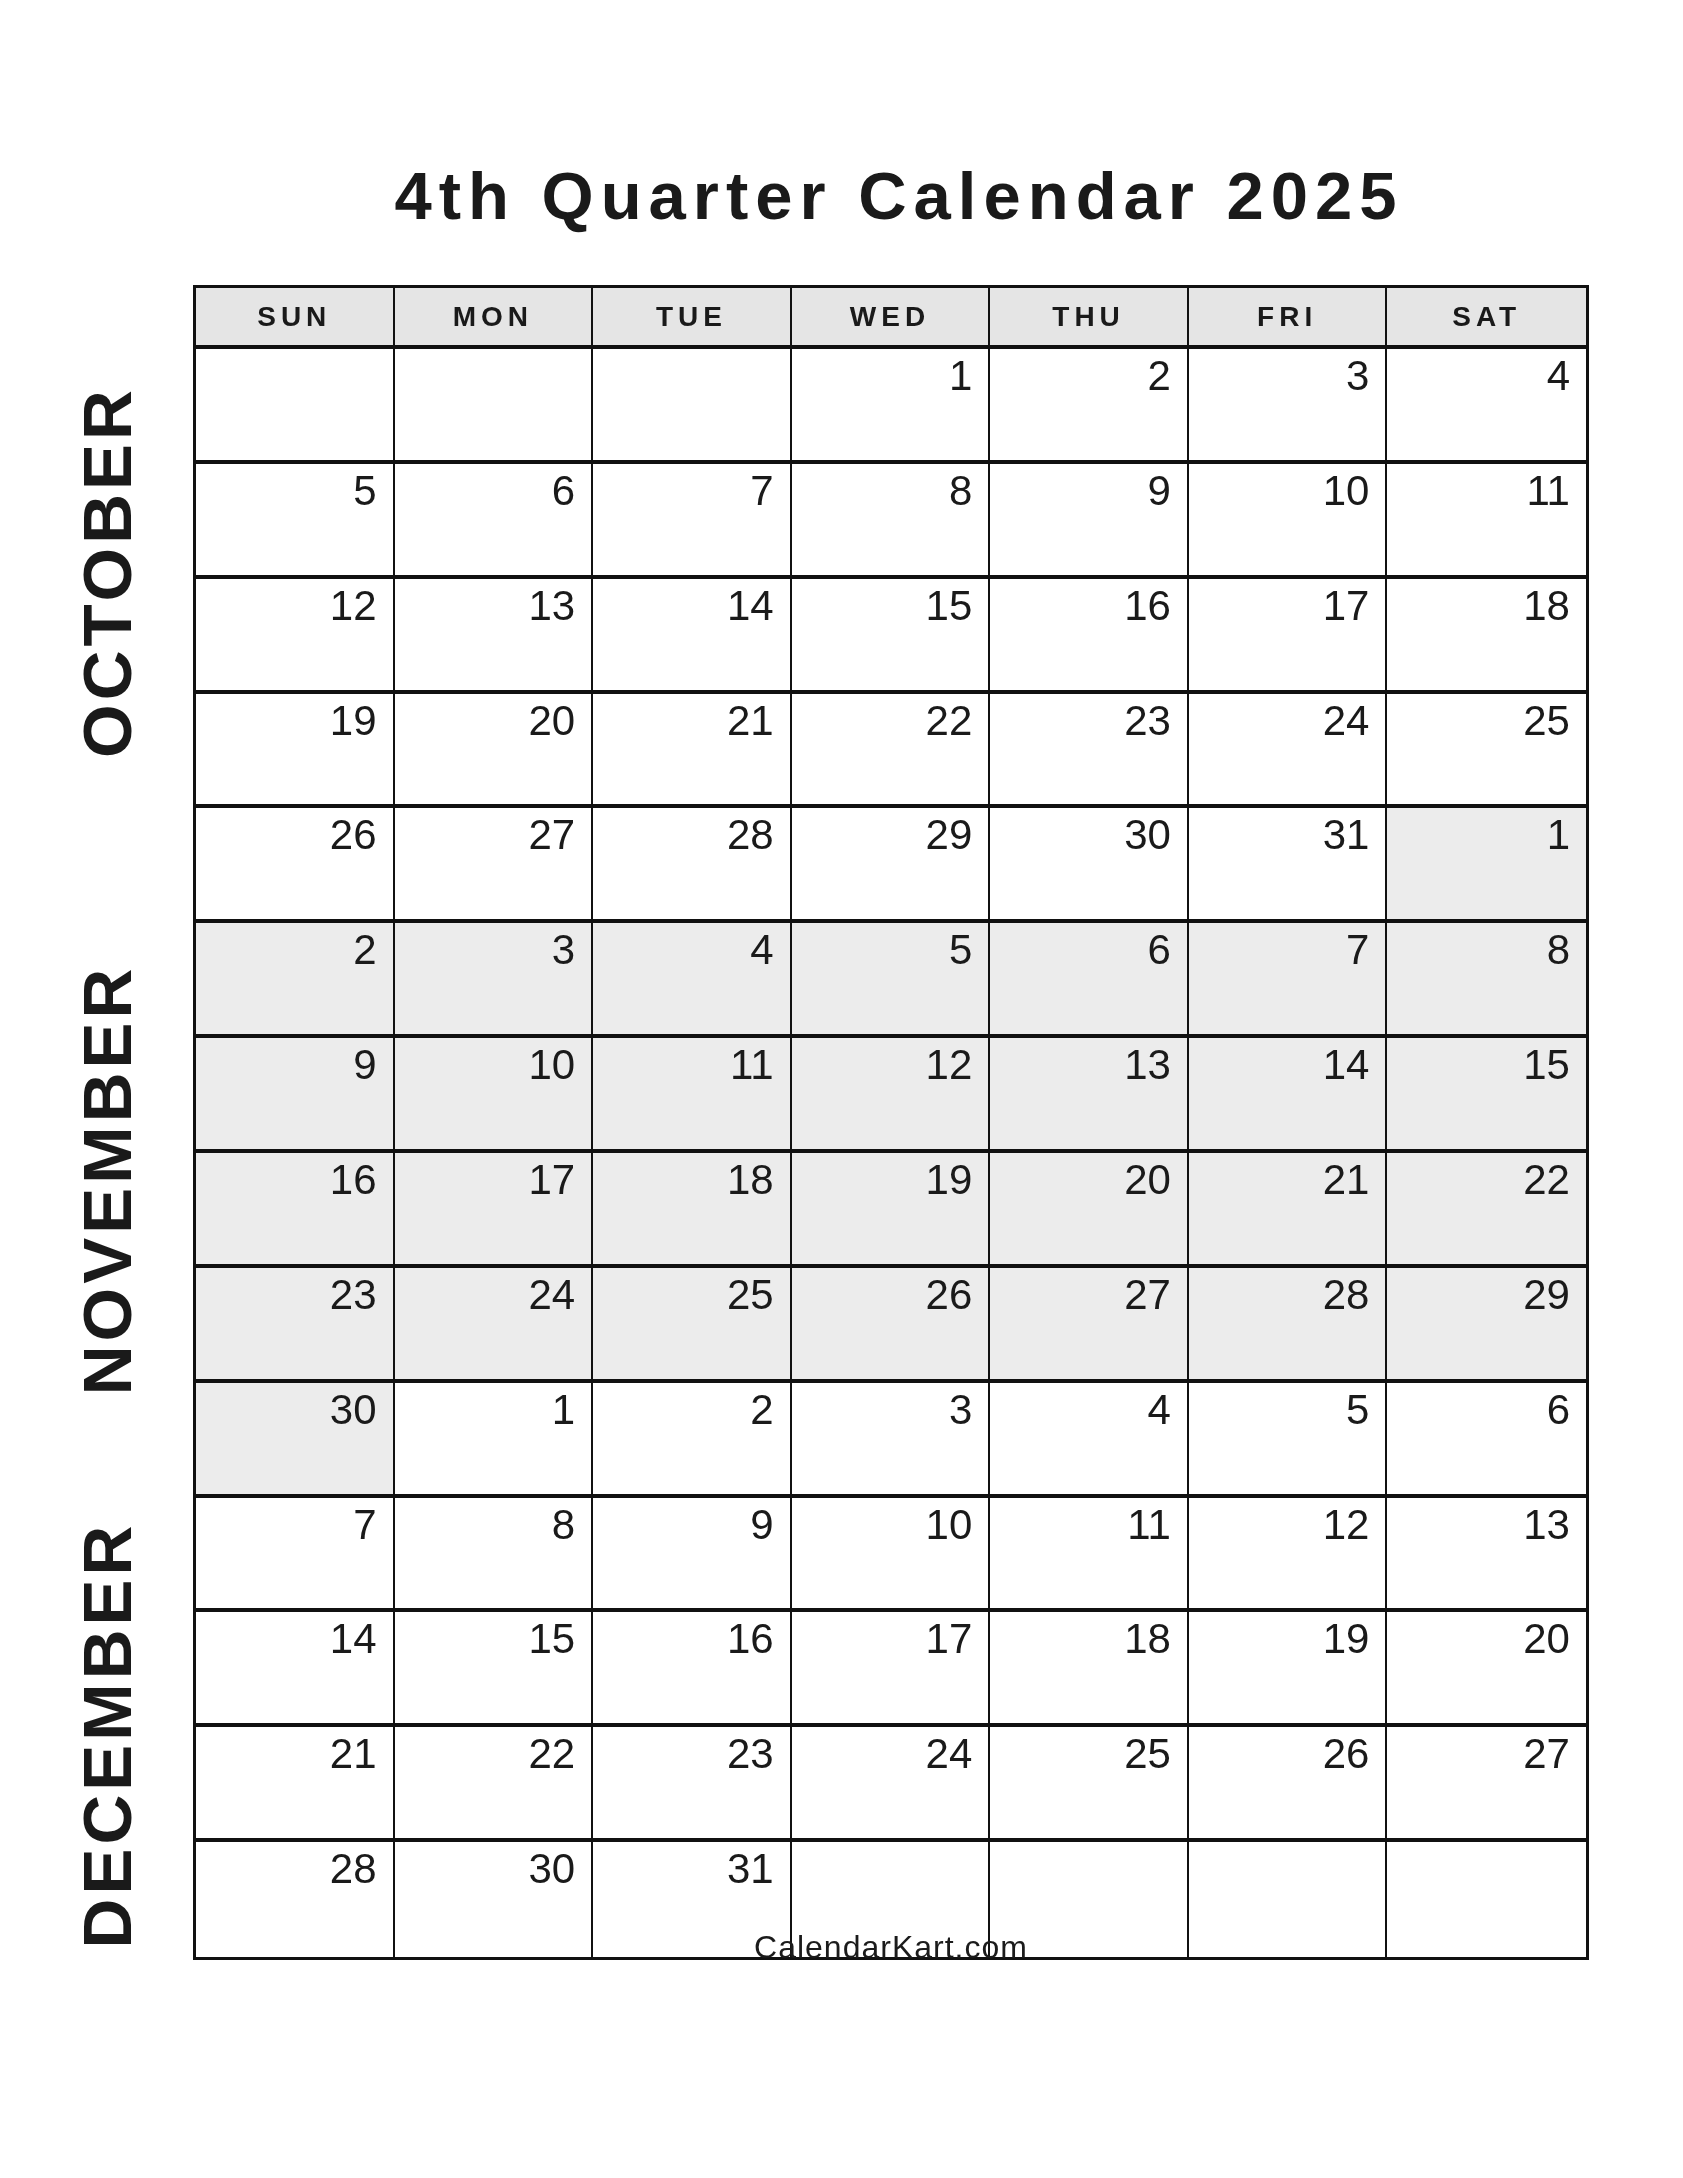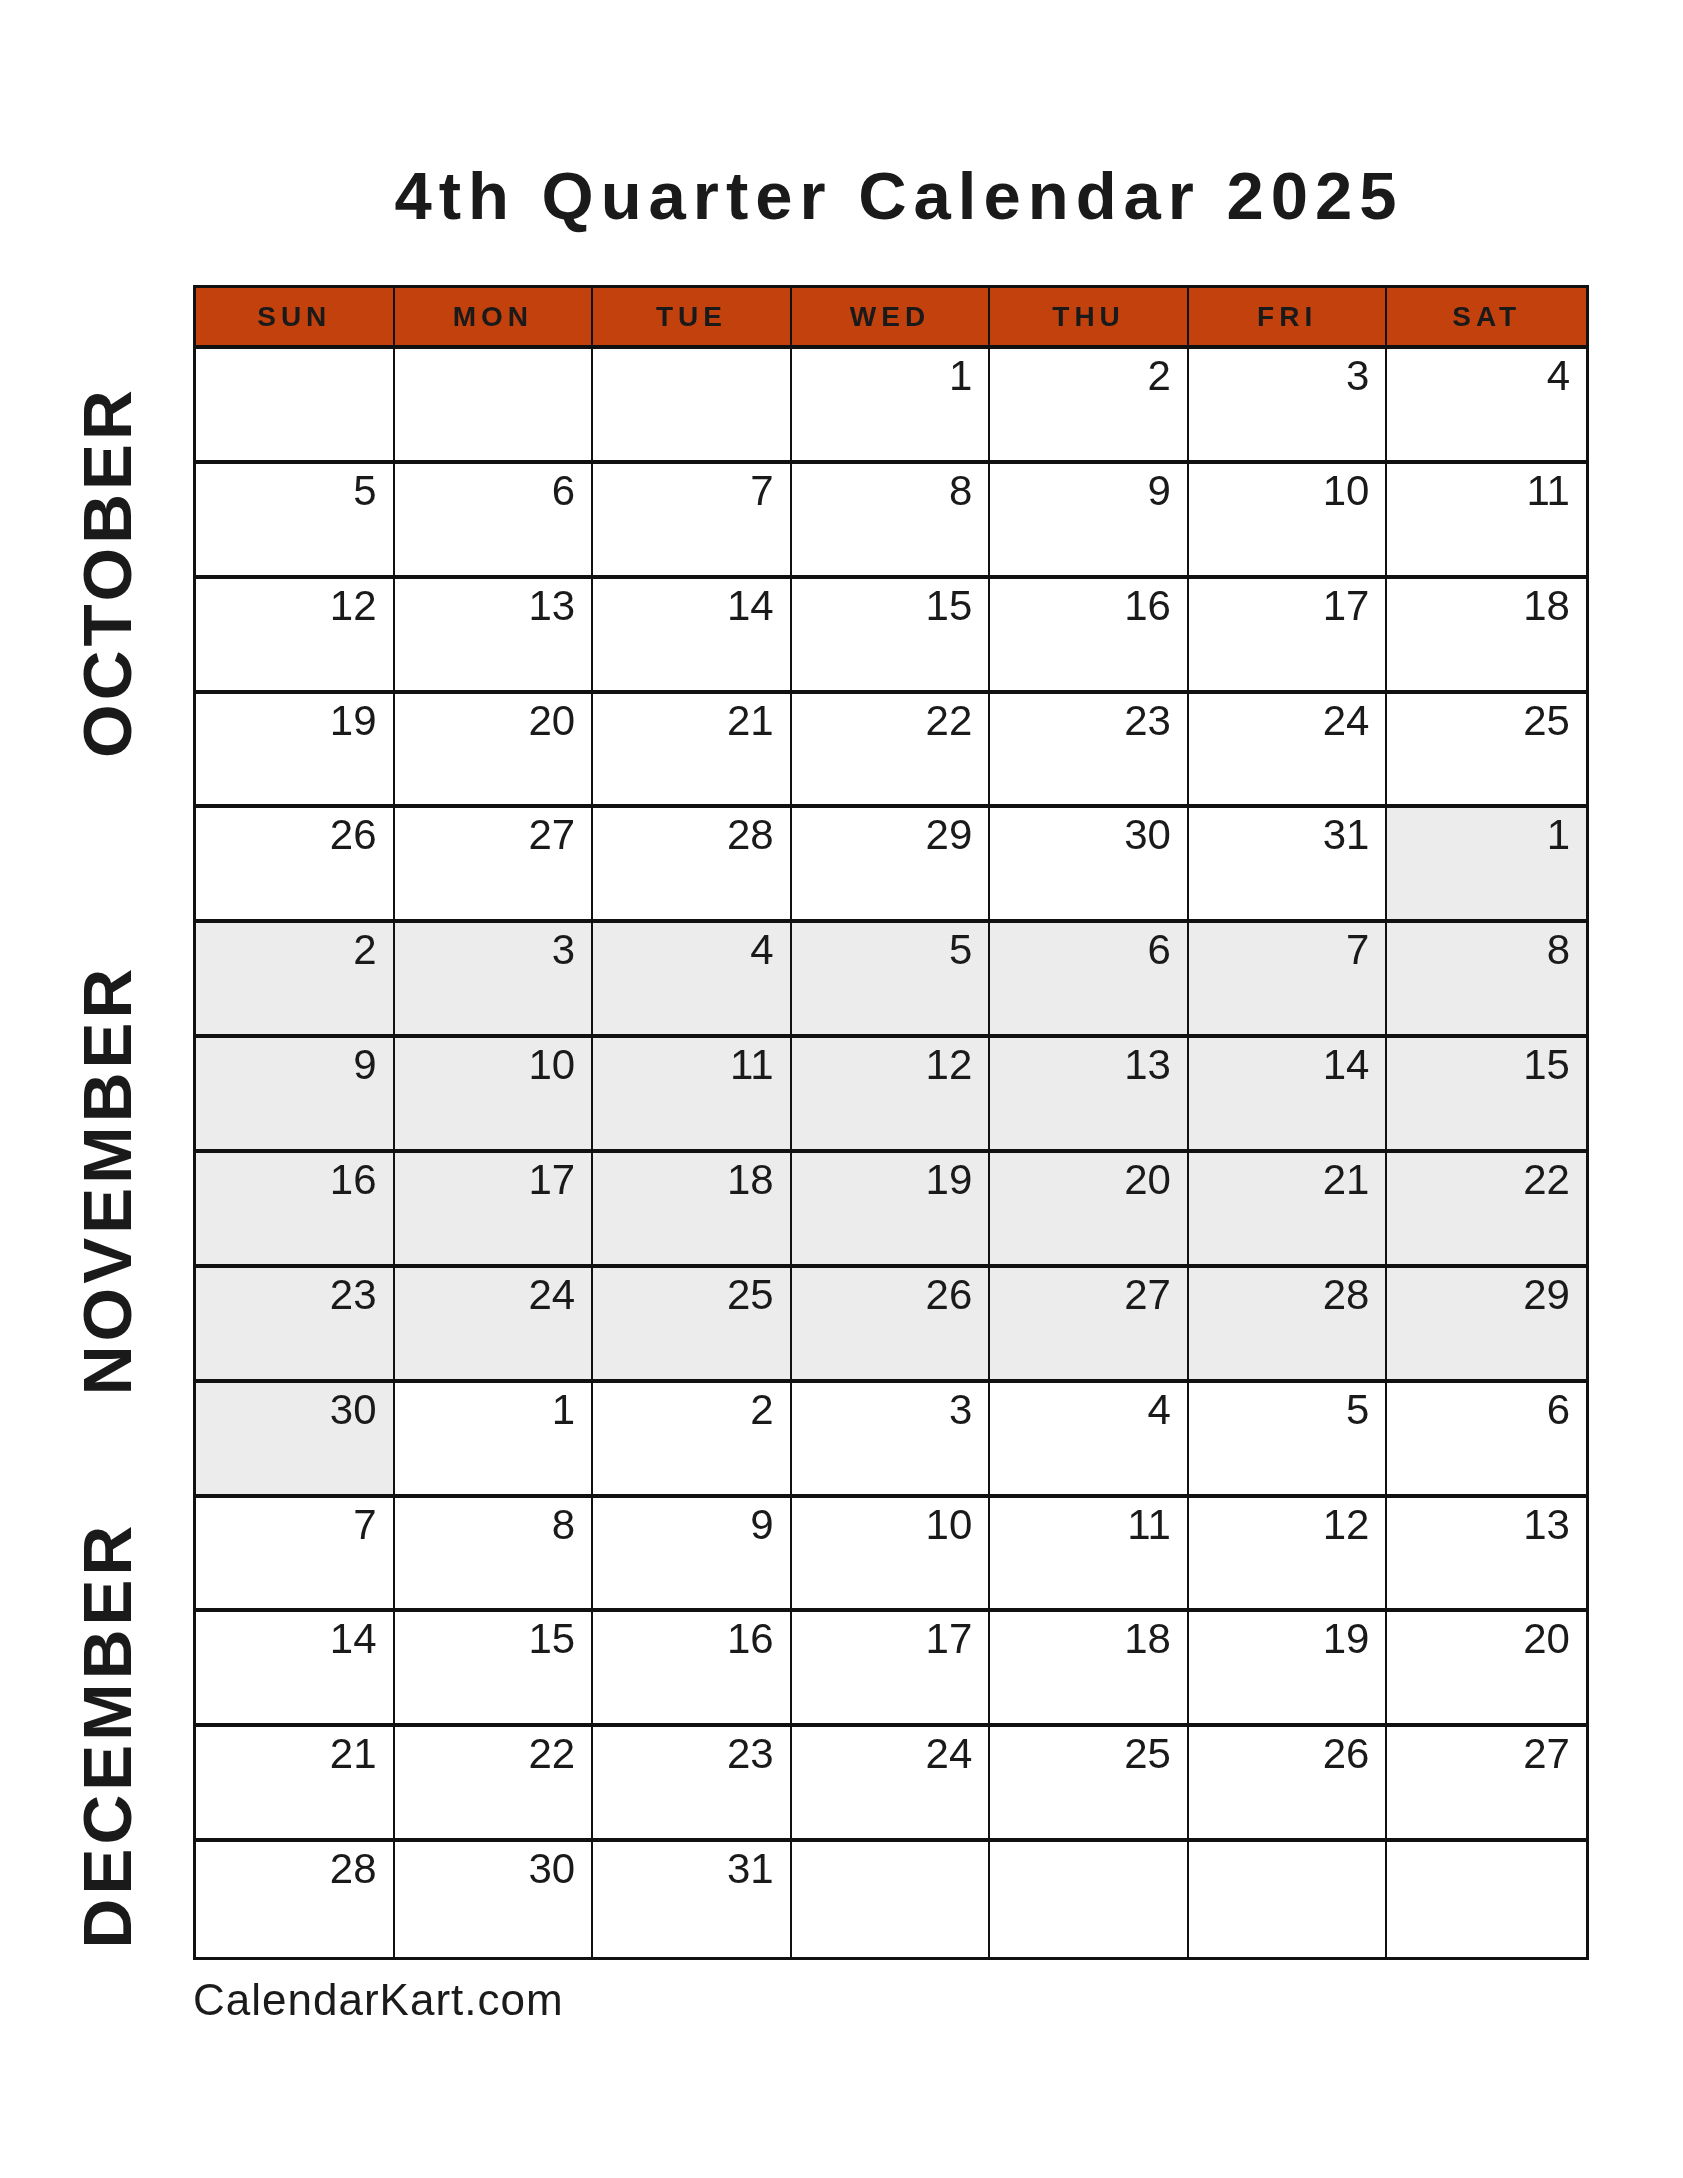--- a/index.html
+++ b/index.html
@@ -50,42 +50,42 @@
     box-sizing:border-box;
     border-right:2px solid #111111;
     border-bottom:4px solid #111111;
     display:flex;
     align-items:center;
     justify-content:center;
     font-size:28px;
     font-weight:700;
     letter-spacing:5px;
     color:#1a1a1a;
-    background:#c2410c;
+    background:#e5e5e5;
   }
   .day{
     box-sizing:border-box;
     border-right:2px solid #111111;
     border-bottom:4px solid #111111;
     text-align:right;
     padding:4px 16px 0 0;
     font-size:42px;
     font-weight:400;
     color:#1a1a1a;
     background:#ffffff;
     line-height:1.1;
   }
   .day.shaded{background:#ececec;}
   .calendar > div:nth-child(7n){border-right:none;}
   .calendar > div:nth-last-child(-n+7){border-bottom:none;}
   .footer{
     position:absolute;
-    left:193px;top:1975px;width:1396px;
-    text-align:left;
-    font-size:44px;
+    left:193px;top:1929px;width:1396px;
+    text-align:center;
+    font-size:32px;
     font-weight:400;
     letter-spacing:1px;
     color:#1b1b1b;
   }
 </style>
 </head>
 <body>
 
 <div class="page">
 

